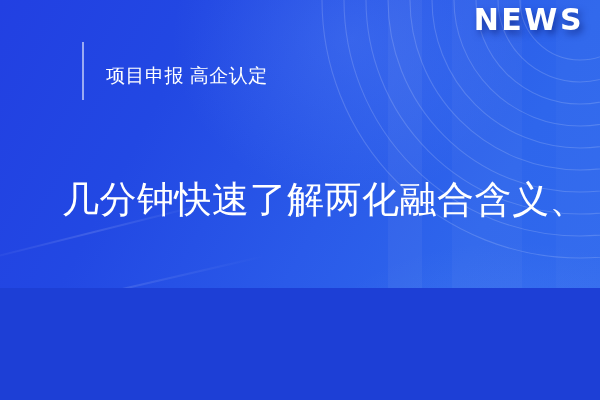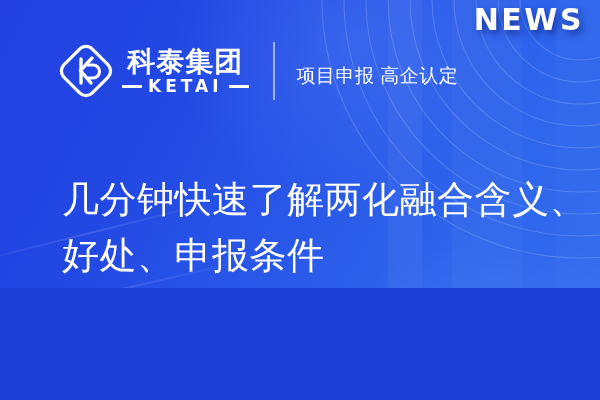--- a/index.html
+++ b/index.html
@@ -208,48 +208,31 @@
       <circle cx="300" cy="36" r="214"></circle>
       <circle cx="300" cy="36" r="236"></circle>
       <circle cx="300" cy="36" r="258"></circle>
     </g>
   </svg>
 
   <div class="news-word">NEWS</div>
 
   <div class="header-row">
 
-    <div class="logo-block">
-      <svg class="logo-mark" viewBox="0 0 56 56">
-        <rect x="8" y="8" width="40" height="40" rx="9" ry="9" transform="rotate(45 28 28)" fill="none" stroke="#ffffff" stroke-width="3.2"></rect>
-        <path d="M23 16 L23 40" stroke="#ffffff" stroke-width="3.4" fill="none" stroke-linecap="round"></path>
-        <path d="M34 15 L22.5 27.5 L33 40" stroke="#ffffff" stroke-width="3.4" fill="none" stroke-linecap="round" stroke-linejoin="round"></path>
-        <path d="M30 22 L35 22 A6.5 6.5 0 0 1 35 35 L30.5 35" stroke="#ffffff" stroke-width="3.2" fill="none" stroke-linecap="round"></path>
-      </svg>
-      <div class="logo-words">
-        <div class="logo-cn">科泰集团</div>
-        <div class="logo-en-row">
-          <span class="logo-dash"></span>
-          <span class="logo-en">KETAI</span>
-          <span class="logo-dash"></span>
-        </div>
-      </div>
-    </div>
 
     <div class="divider"></div>
 
     <div class="tagline-block">
       <div class="tagline-sub">项目申报 高企认定</div>
     </div>
 
   </div>
 
   <div class="headline">
     <span class="headline-line">几分钟快速了解两化融合含义、</span>
-    <span class="headline-line">好处、申报条件</span>
   </div>
 
   <svg class="newspaper" viewBox="0 0 96 92">
     <rect x="0" y="0" width="96" height="92" fill="#ffffff"></rect>
     <text x="9" y="28" font-family="DejaVu Sans, sans-serif" font-size="17" font-weight="bold" fill="#c4c8d2" letter-spacing="0.5">NEWS</text>
     <rect x="60" y="13" width="26" height="28" rx="2" fill="#ced2db"></rect>
     <g fill="#d4d8e1">
       <rect x="9" y="40" width="44" height="5" rx="2.2"></rect>
       <rect x="9" y="52" width="77" height="5" rx="2.2"></rect>
       <rect x="9" y="63" width="77" height="5" rx="2.2"></rect>

